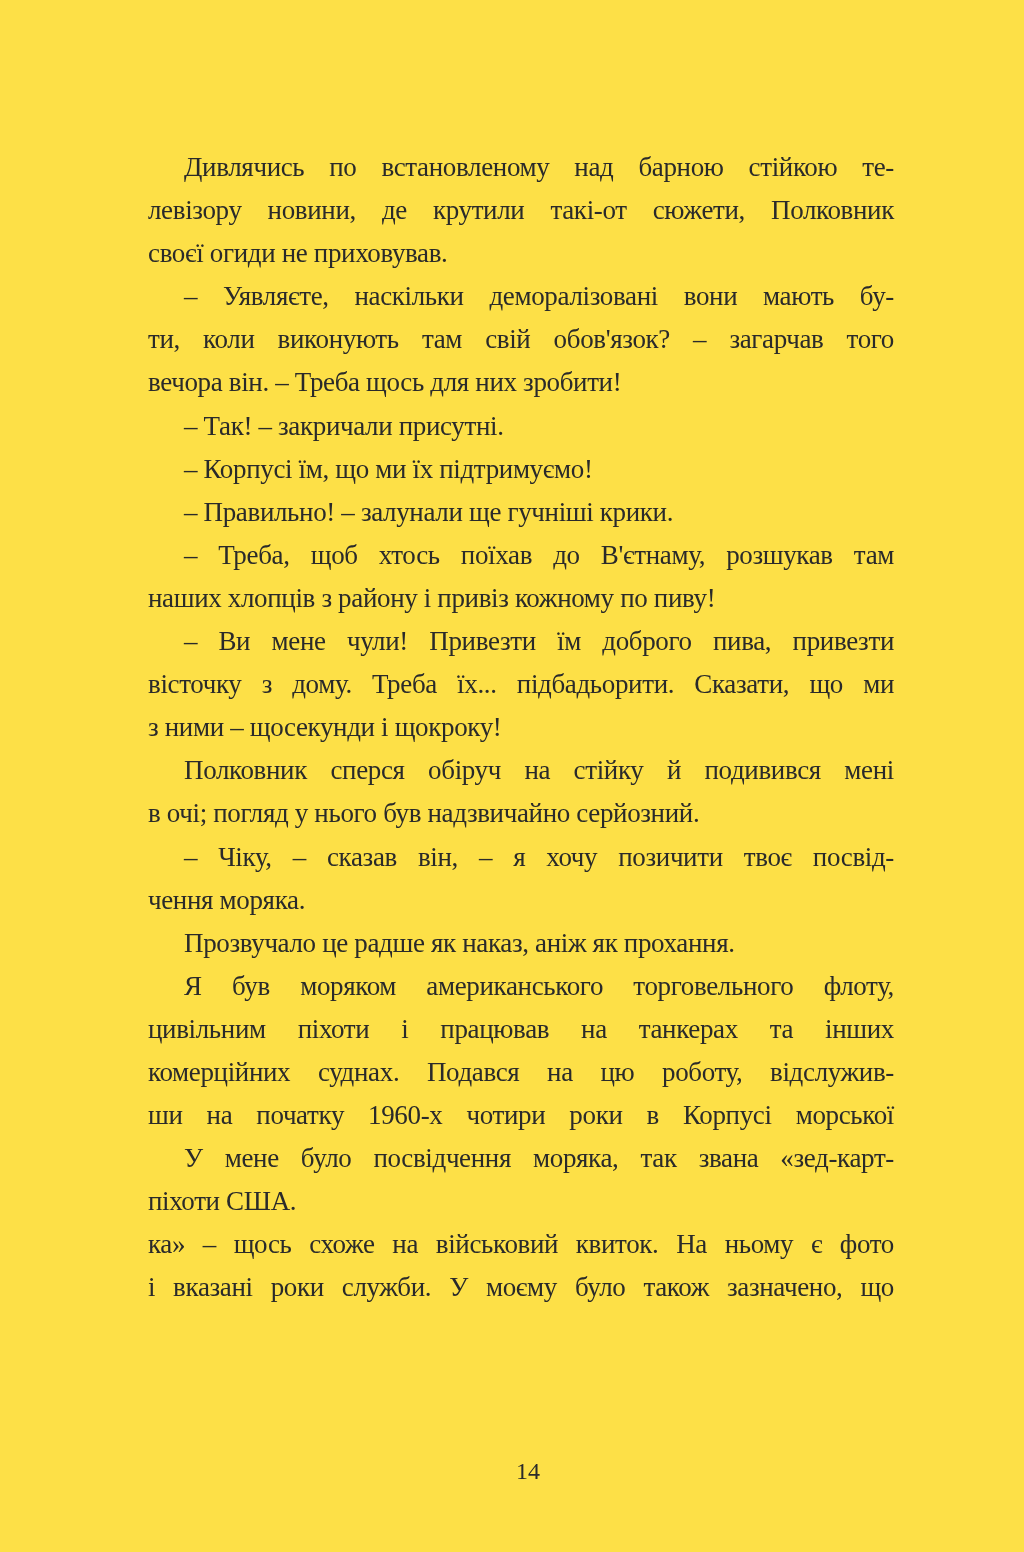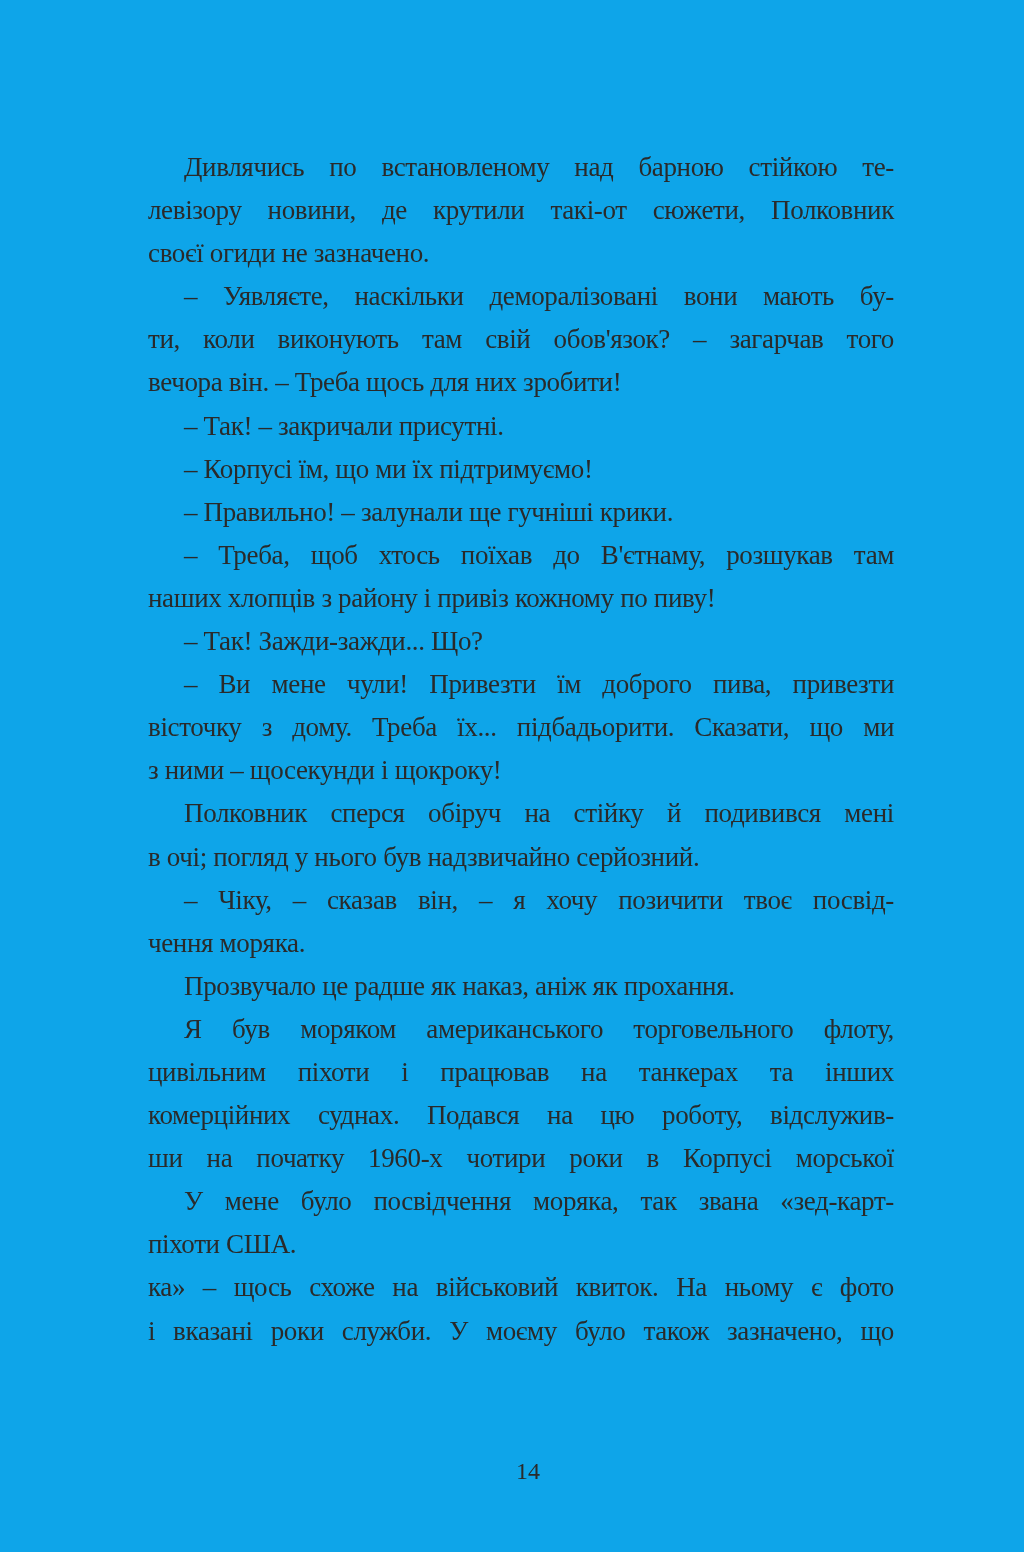--- a/index.html
+++ b/index.html
@@ -13,21 +13,21 @@
       position: relative;
       overflow: hidden;
       font-family: "Liberation Serif", "DejaVu Serif", serif;
       color: #2a2a2a;
     }
     .page {
       position: absolute;
       left: 0; top: 0;
       width: 1024px;
       height: 1552px;
-      background: #0ea5e9;
+      background: #fde047;
     }
     .text-block {
       position: absolute;
       left: 148px;
       top: 146px;
       width: 746px;
     }
     .line {
       display: block;
       height: 43.1px;
@@ -56,30 +56,29 @@
       padding-left: 16px;
     }
   </style>
 </head>
 <body>
 
 <div class="page">
   <div class="text-block" id="text-block">
       <span class="line indent">Дивлячись по встановленому над барною стійкою те-</span>
       <span class="line">левізору новини, де крутили такі-от сюжети, Полковник</span>
-      <span class="line last">своєї огиди не зазначено.</span>
+      <span class="line last">своєї огиди не приховував.</span>
       <span class="line indent">– Уявляєте, наскільки деморалізовані вони мають бу-</span>
       <span class="line">ти, коли виконують там свій обов'язок? – загарчав того</span>
       <span class="line last">вечора він. – Треба щось для них зробити!</span>
       <span class="line indent last">– Так! – закричали присутні.</span>
       <span class="line indent last">– Корпусі їм, що ми їх підтримуємо!</span>
       <span class="line indent last">– Правильно! – залунали ще гучніші крики.</span>
       <span class="line indent">– Треба, щоб хтось поїхав до В'єтнаму, розшукав там</span>
       <span class="line last">наших хлопців з району і привіз кожному по пиву!</span>
-      <span class="line indent last">– Так! Зажди-зажди... Що?</span>
       <span class="line indent">– Ви мене чули! Привезти їм доброго пива, привезти</span>
       <span class="line">вісточку з дому. Треба їх... підбадьорити. Сказати, що ми</span>
       <span class="line last">з ними – щосекунди і щокроку!</span>
       <span class="line indent">Полковник сперся обіруч на стійку й подивився мені</span>
       <span class="line last">в очі; погляд у нього був надзвичайно серйозний.</span>
       <span class="line indent">– Чіку, – сказав він, – я хочу позичити твоє посвід-</span>
       <span class="line last">чення моряка.</span>
       <span class="line indent last">Прозвучало це радше як наказ, аніж як прохання.</span>
       <span class="line indent">Я був моряком американського торговельного флоту,</span>
       <span class="line">цивільним піхоти і працював на танкерах та інших</span>

